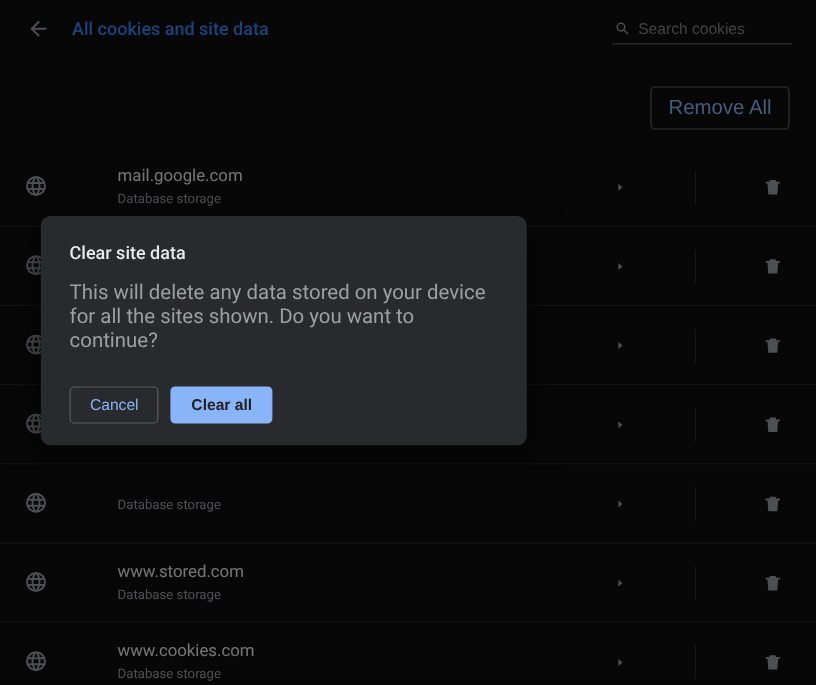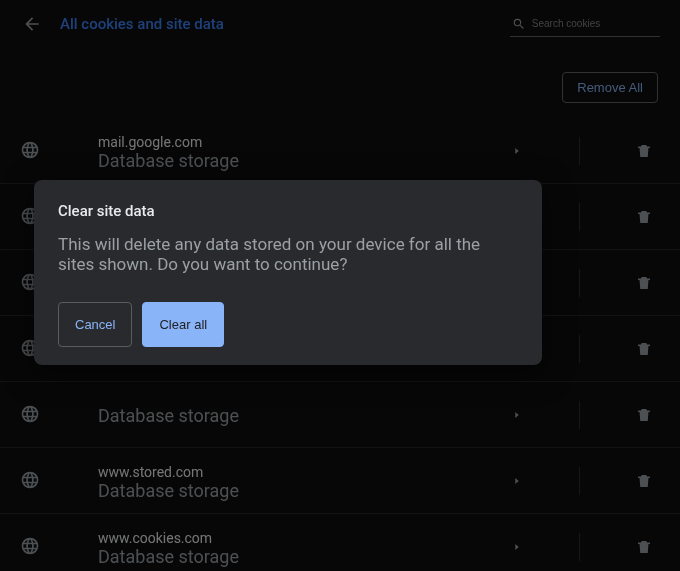--- a/index.html
+++ b/index.html
@@ -43,36 +43,36 @@
     border-bottom: 1px solid #5f6368;
     padding: 4px 2px 4px 2px;
     width: 150px;
   }
   .search-wrap svg { color: #9aa0a6; }
   .search-input {
     background: transparent;
     border: none;
     outline: none;
     color: #e8eaed;
-    font-size: 10px;
+    font-size: 13px;
     margin-left: 6px;
     width: 100%;
   }
   .search-input::placeholder { color: #80868b; }
 
   .actions-row {
     display: flex;
     justify-content: flex-end;
     padding: 24px 22px 14px 22px;
   }
   .remove-all-btn {
     border: 1px solid #5f6368;
     color: #8ab4f8;
     background: transparent;
-    font-size: 13px;
+    font-size: 17px;
     padding: 7px 14px;
     border-radius: 4px;
     cursor: pointer;
   }
 
   .list { }
   .row {
     display: flex;
     align-items: center;
     height: 66px;
@@ -87,21 +87,21 @@
     margin-right: 16px;
     flex: 0 0 auto;
   }
   .row-text { flex: 1; min-width: 0; }
   .domain {
     font-size: 14px;
     color: #e8eaed;
     line-height: 18px;
   }
   .sub {
-    font-size: 18px;
+    font-size: 11px;
     color: #9aa0a6;
     line-height: 17px;
     margin-top: 1px;
   }
   .expand {
     width: 32px; height: 32px;
     color: #9aa0a6;
     display: flex; align-items: center; justify-content: center;
     cursor: pointer;
   }
@@ -122,21 +122,21 @@
     position: absolute;
     inset: 0;
     background: rgba(0,0,0,0.5);
   }
 
   
   .dialog {
     position: absolute;
     left: 34px;
     top: 180px;
-    width: 508px;
+    width: 405px;
     background: #292a2d;
     border-radius: 8px;
     box-shadow: 0 8px 30px rgba(0,0,0,0.6);
     padding: 22px 24px 18px 24px;
     color: #e8eaed;
   }
   .dialog-title {
     font-size: 15px;
     font-weight: 500;
     margin-bottom: 14px;
@@ -159,22 +159,22 @@
     font-size: 13px;
     padding: 7px 16px;
     border-radius: 4px;
     cursor: pointer;
   }
   .btn-primary {
     border: 1px solid #8ab4f8;
     background: #8ab4f8;
     color: #202124;
     font-size: 13px;
-    font-weight: 400;
-    padding: 14px 16px;
+    font-weight: 700;
+    padding: 0 16px;
     border-radius: 4px;
     cursor: pointer;
   }
   svg { display: block; }
 </style>
 </head>
 <body>
 
 <div class="page">
 

